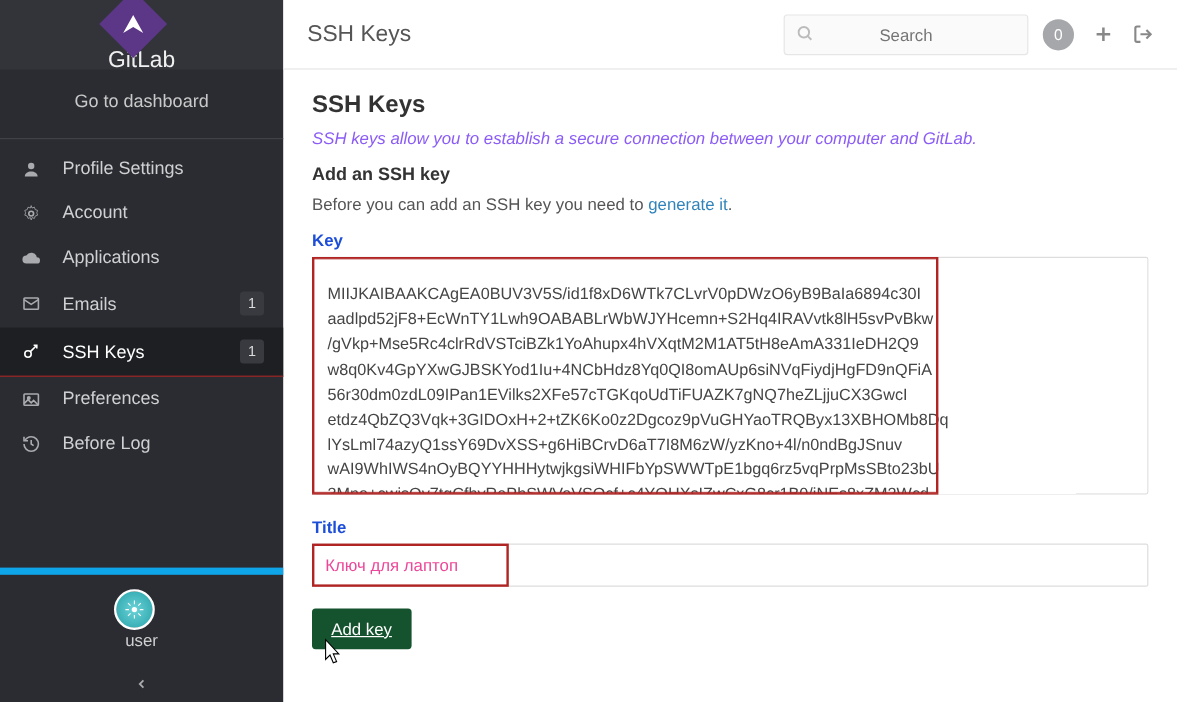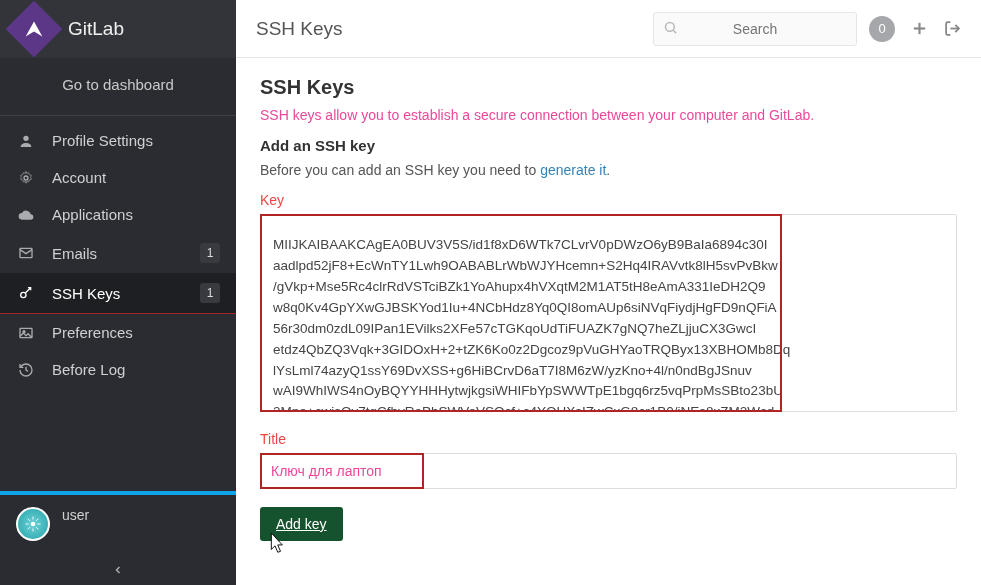--- a/index.html
+++ b/index.html
@@ -20,20 +20,21 @@
     display: flex;
     flex-direction: column;
     flex-shrink: 0;
   }
   .brand {
     display: flex;
     align-items: center;
     height: 58px;
     padding: 0 14px;
     background: #32343a;
+    flex-direction: column;
   }
   .brand-logo {
     width: 40px; height: 40px;
     background: #5c3787;
     display: flex; align-items: center; justify-content: center;
     transform: rotate(45deg);
     margin-right: 14px;
     flex-shrink: 0;
   }
   .brand-logo svg { transform: rotate(-45deg); }
@@ -73,23 +74,25 @@
     margin-left: auto;
     background: #383a40;
     color: #dcdcdc;
     width: 20px; height: 20px;
     border-radius: 3px;
     display: flex; align-items: center; justify-content: center;
     font-size: 12px;
   }
   .user-row {
     display: flex;
+    align-items: center;
     padding: 12px 16px;
-    border-top: 4px solid #0ea5e9;
-    cursor: pointer;
+    border-top: 6px solid #0ea5e9;
+    cursor: pointer;
+    flex-direction: column;
   }
   .avatar {
     width: 34px; height: 34px;
     border-radius: 50%;
     background: radial-gradient(circle, #6bd3d8 0%, #3ab0b6 70%);
     margin-right: 12px;
     border: 2px solid #fff;
     flex-shrink: 0;
     display:flex; align-items:center; justify-content:center;
   }
@@ -147,25 +150,25 @@
     cursor: pointer;
     display:inline-flex;
   }
   .topbar-icon:last-child { margin-right: 0; }
   .content {
     padding: 18px 24px 30px;
     overflow-y: auto;
     flex: 1;
   }
   .page-heading { font-size: 20px; font-weight: 600; color: #333; margin-bottom: 8px; }
-  .page-desc { color: #ec4899; margin-bottom: 14px; }
+  .page-desc { color: #8b5cf6; margin-bottom: 14px; font-style: italic; }
   .subheading { font-weight: 600; font-size: 15px; margin-bottom: 8px; }
   .hint { color: #555; margin-bottom: 14px; }
   .hint a { color: #3084bb; text-decoration: none; }
-  .field-label { font-weight: 400; font-size: 14px; color: #ef4444; margin-bottom: 6px; display:block; }
+  .field-label { font-weight: 700; font-size: 14px; color: #1d4ed8; margin-bottom: 6px; display:block; }
   .key-wrap { position: relative; margin-bottom: 16px; }
   .key-textarea {
     width: 100%;
     height: 198px;
     border: 1px solid #ddd;
     border-radius: 2px;
     padding: 20px 12px;
     font-family: inherit;
     font-size: 13.5px;
     line-height: 1.55;

